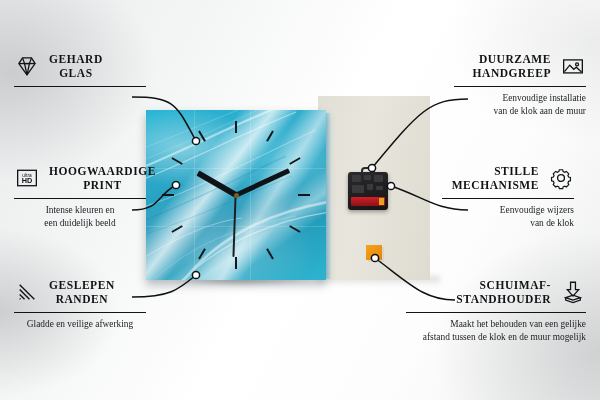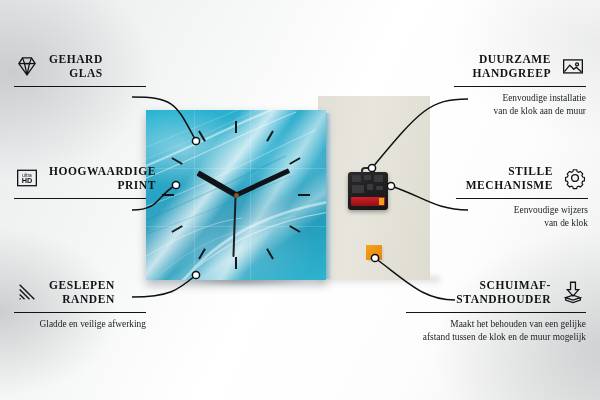--- a/index.html
+++ b/index.html
@@ -126,21 +126,21 @@
   .callout .head { display:flex; align-items:center; gap:9px; }
   .callout .title {
     font-size:11.5px; font-weight:bold; letter-spacing:0.55px;
     color:#111417; line-height:1.26; text-transform:uppercase;
   }
   .callout .rule { height:1.4px; background:#111417; margin:5px 0 5px; }
   .callout .desc {
     font-size:9.4px; color:#1b1f22; line-height:1.35;
   }
   .callout.left .head { justify-content:flex-start; }
-  .callout.left .title, .callout.left .desc { text-align:right; }
+  .callout.left .title, .callout.left .desc { text-align:center; }
   .callout.right .head { flex-direction:row; justify-content:flex-end;margin-left:36px; }
   .callout.right .title, .callout.right .desc { text-align:right; }
   .ico { width:26px; height:26px; flex:0 0 26px; color:#111417; }
   .ico svg { width:100%; height:100%; display:block; }
 
   #connectors { position:absolute; left:0; top:0; width:600px; height:400px; pointer-events:none; }
 </style>
 </head>
 <body>
 
@@ -266,20 +266,24 @@
           <text x="16" y="14.4" font-family="Liberation Sans, sans-serif" font-size="6" fill="currentColor" stroke="none" text-anchor="middle">ultra</text>
           <text x="16" y="22.6" font-family="Liberation Sans, sans-serif" font-size="9" font-weight="bold" fill="currentColor" stroke="none" text-anchor="middle">HD</text>
         </svg>
       </span>
       <span class="title">
         <span>HOOGWAARDIGE</span><br>
         <span>PRINT</span>
       </span>
     </div>
     <div class="rule"></div>
+    <div class="desc">
+      <span>Intense kleuren en</span><br>
+      <span>een duidelijk beeld</span>
+    </div>
   </div>
 
   <div class="callout left" style="left:14px; top:278px; width:132px;">
     <div class="head">
       <span class="ico">
         <svg viewBox="0 0 32 32" fill="none" stroke="currentColor" stroke-width="1.7">
           <path d="M7,7 L25,25"></path>
             <path d="M7,13 L19,25"></path>
           <path d="M7,19 L13,25"></path>
             <path d="M7,24 L8,25"></path>
@@ -310,21 +314,21 @@
         </svg>
       </span>
     </div>
     <div class="rule"></div>
     <div class="desc">
       <span>Eenvoudige installatie</span><br>
       <span>van de klok aan de muur</span>
     </div>
   </div>
 
-  <div class="callout right" style="left:456px; top:164px; width:132px;">
+  <div class="callout right" style="left:442px; top:164px; width:132px;">
     <div class="head">
       <span class="title">
         <span>STILLE</span><br>
         <span>MECHANISME</span>
       </span>
       <span class="ico">
         <svg viewBox="0 0 32 32" fill="none" stroke="currentColor" stroke-width="1.7">
           <path d="M13.6,5.2 h4.8 l0.7,2.6 2.2,1.0 2.4,-1.2 3.4,3.4 -1.2,2.4 1.0,2.2 2.6,0.7 v4.8 l-2.6,0.7 -1.0,2.2 1.2,2.4 -3.4,3.4 -2.4,-1.2 -2.2,1.0 -0.7,2.6 h-4.8 l-0.7,-2.6 -2.2,-1.0 -2.4,1.2 -3.4,-3.4 1.2,-2.4 -1.0,-2.2 -2.6,-0.7 v-4.8 l2.6,-0.7 1.0,-2.2 -1.2,-2.4 3.4,-3.4 2.4,1.2 2.2,-1.0 Z" transform="scale(0.86) translate(2.6,1.6)"></path>
           <circle cx="16" cy="16" r="4.2"></circle>
         </svg>

